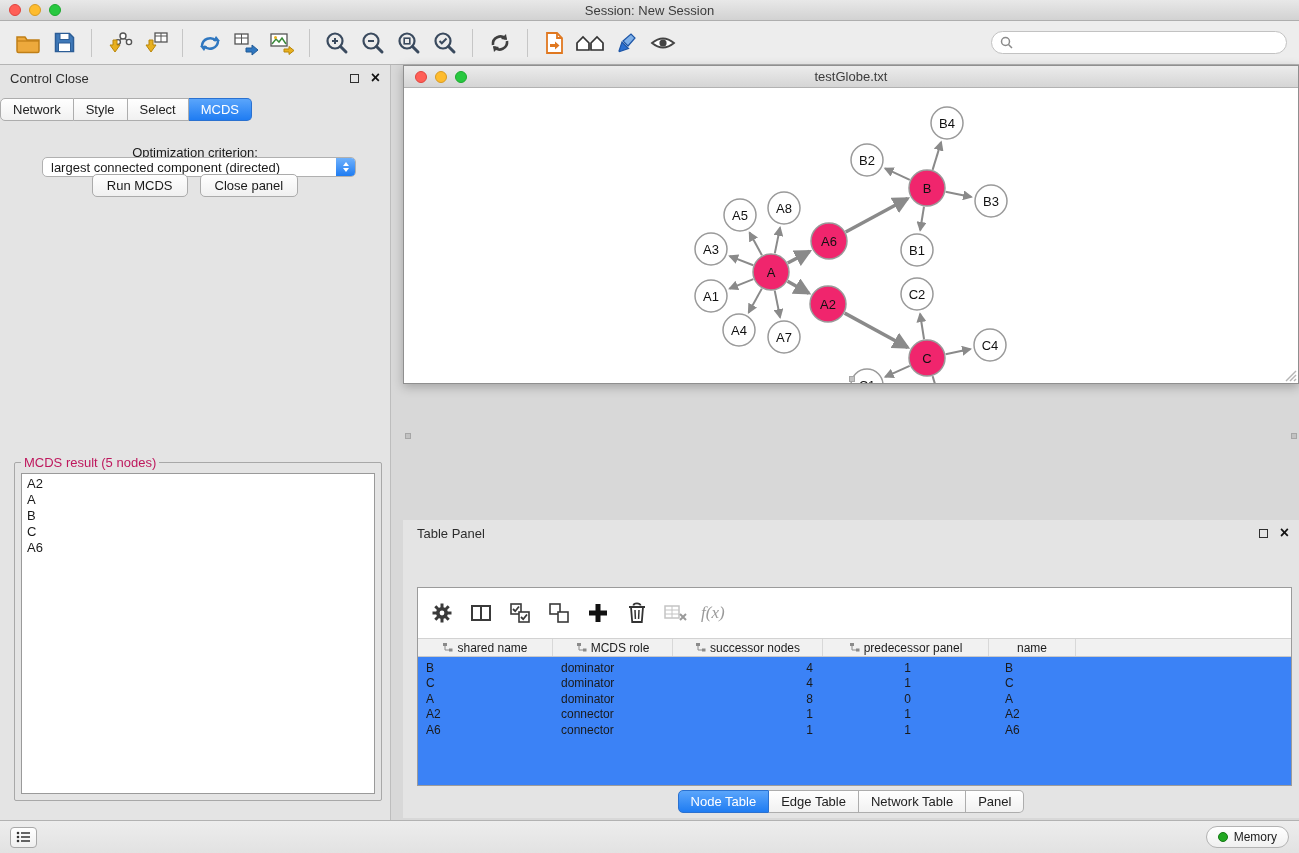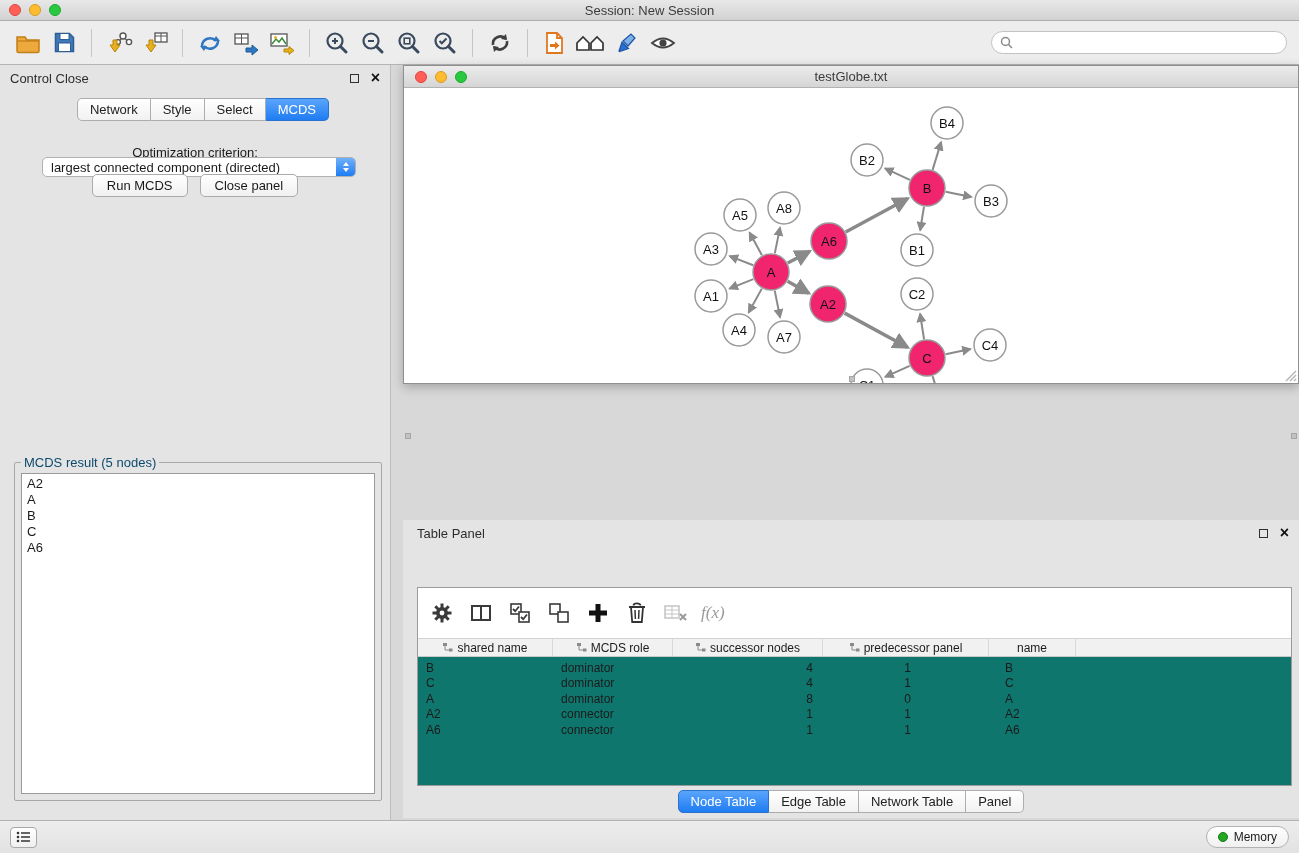--- a/index.html
+++ b/index.html
@@ -25,35 +25,35 @@
 
 .content { position:absolute; top:65px; left:0; right:0; bottom:33px; }
 
 
 .control-panel { position:absolute; left:0; top:0; width:391px; height:100%; background:#e4e4e4; border-right:1px solid #bdbdbd; }
 .panel-head { height:26px; display:flex; align-items:center; padding:0 10px; }
 .panel-title { font-size:13px; color:#2d2d2d; }
 .panel-head .spacer { flex:1; }
 .float-icon { width:9px; height:9px; border:1.5px solid #2f2f2f; margin-right:12px; display:inline-block; }
 .close-x { font-weight:700; font-size:16px; line-height:12px; color:#111; }
-.seg-tabs { display:flex; justify-content:center; margin-top:7px;margin-left:16px; }
+.seg-tabs { display:flex; justify-content:flex-start; margin-top:7px; }
 .seg-tab { padding:3px 12px; background:linear-gradient(#ffffff,#f1f1f1); border:1px solid #adadad; border-left:none; font-size:13px; color:#222; }
 .seg-tab:first-child { border-left:1px solid #adadad; border-radius:5px 0 0 5px; }
 .seg-tab:last-child { border-radius:0 5px 5px 0; }
 .seg-tab.active { background:linear-gradient(#5aa5fb,#1f7cf2); color:#fff; border-color:#2a71d0; }
 .opt-label { text-align:center; margin-top:24px; font-size:13px; }
 .dropdown { position:absolute; left:42px; top:92px; width:314px; height:20px; background:#fff; border:1px solid #b0b0b0; border-radius:5px; display:flex; align-items:center; }
 .dd-text { flex:1; padding-left:8px; font-size:13px; white-space:nowrap; overflow:hidden; }
 .dd-stepper { width:19px; height:100%; background:linear-gradient(#6fb1fc,#1f7cf2); border-radius:0 4px 4px 0; display:flex; flex-direction:column; align-items:center; justify-content:center; gap:2px; }
 .tri-up { width:0; height:0; border-left:3.5px solid transparent; border-right:3.5px solid transparent; border-bottom:4.5px solid #fff; }
 .tri-down { width:0; height:0; border-left:3.5px solid transparent; border-right:3.5px solid transparent; border-top:4.5px solid #fff; }
 .cp-buttons { position:absolute; top:109px; left:0; width:100%; display:flex; justify-content:center; gap:12px; }
 .btn { background:linear-gradient(#ffffff,#f0f0f0); border:1px solid #ababab; border-radius:5px; padding:3px 14px; font-size:13px; color:#1a1a1a; }
 .result-box { position:absolute; left:14px; top:390px; width:368px; bottom:19px; border:1px solid #a8a8a8; border-radius:2px; padding:3px 6px 6px 6px; }
-.result-box legend { font-size:13px; padding:0 3px; color:#0c4a6e; }
+.result-box legend { font-size:13px; padding:0 3px; color:#be185d; }
 .result-list { width:100%; height:100%; background:#fff; border:1px solid #9a9a9a; overflow:auto; padding:2px 0 0 5px; }
 .result-item { font-size:13px; line-height:16px; }
 
 
 .net-window { position:absolute; left:403px; top:0; width:896px; height:319px; background:#fff; border:1px solid #8f8f8f; box-shadow:0 3px 10px rgba(0,0,0,.25); }
 .inner-titlebar { height:22px; background:linear-gradient(#ececec,#d5d5d5); border-bottom:1px solid #b2b2b2; position:relative; display:flex; align-items:center; justify-content:center; }
 .inner-titlebar .traffic { top:5px; left:11px; }
 .net-canvas { position:absolute; left:0; top:23px; right:0; bottom:0; background:#fff; overflow:hidden; }
 .net-canvas svg.graph { position:absolute; left:0; top:0; width:100%; height:100%; }
 .resize-corner { position:absolute; right:1px; bottom:1px; }
@@ -61,21 +61,21 @@
 .grip.left { left:1px; top:367px; }
 .grip.right { right:1px; top:367px; }
 .grip.bottom { bottom:1px; left:445px; }
 
 
 .table-panel { position:absolute; left:403px; top:455px; width:896px; height:298px; background:#e4e4e4; }
 .tp-container { position:absolute; left:14px; right:7px; top:28px; bottom:32px; background:#fff; border:1px solid #9b9b9b; overflow:hidden;margin-top:39px; }
 .tp-toolbar { height:50px; display:flex; align-items:center; padding-left:10px; gap:11px; }
 .tpi { width:28px; height:28px; display:flex; align-items:center; justify-content:center; }
 .fx-label { font-family:"Liberation Serif",serif; font-style:italic; color:#9a9a9a; font-size:17px; }
-.ttable { position:absolute; left:0; right:0; top:50px; bottom:0; background:#0f766e; }
+.ttable { position:absolute; left:0; right:0; top:50px; bottom:0; background:#3b82f6; }
 .thead { display:flex; height:19px; background:#f1f1f1; border-top:1px solid #d2d2d2; border-bottom:1px solid #c9c9c9; }
 .th { display:flex; align-items:center; justify-content:center; gap:4px; font-size:12px; color:#1c1c1c; border-right:1px solid #d8d8d8; }
 .th.c0{width:135px}.th.c1{width:120px}.th.c2{width:150px}.th.c3{width:166px}.th.c4{width:87px}
 .tbody { padding-top:3px; }
 .trow { display:flex; height:15.5px; align-items:center; }
 .tcell { font-size:12px; white-space:nowrap; }
 .tcell.c0{width:135px; padding-left:8px}
 .tcell.c1{width:120px; padding-left:8px}
 .tcell.c2{width:150px; text-align:right; padding-right:10px}
 .tcell.c3{width:166px; text-align:right; padding-right:78px}

